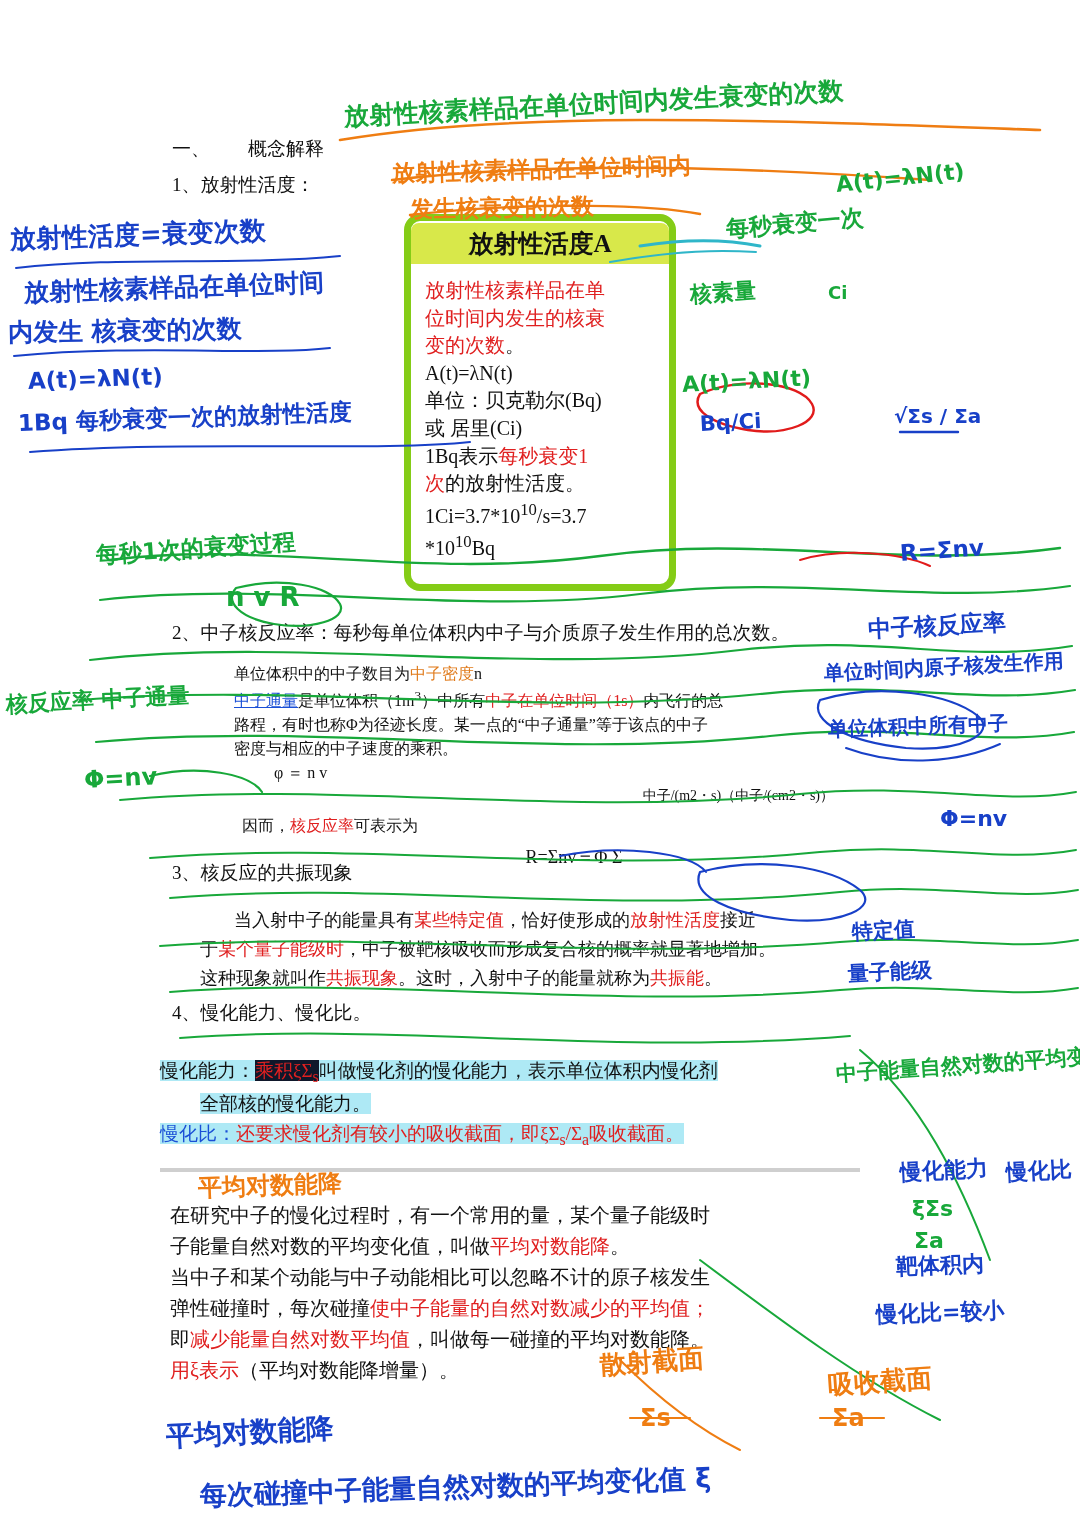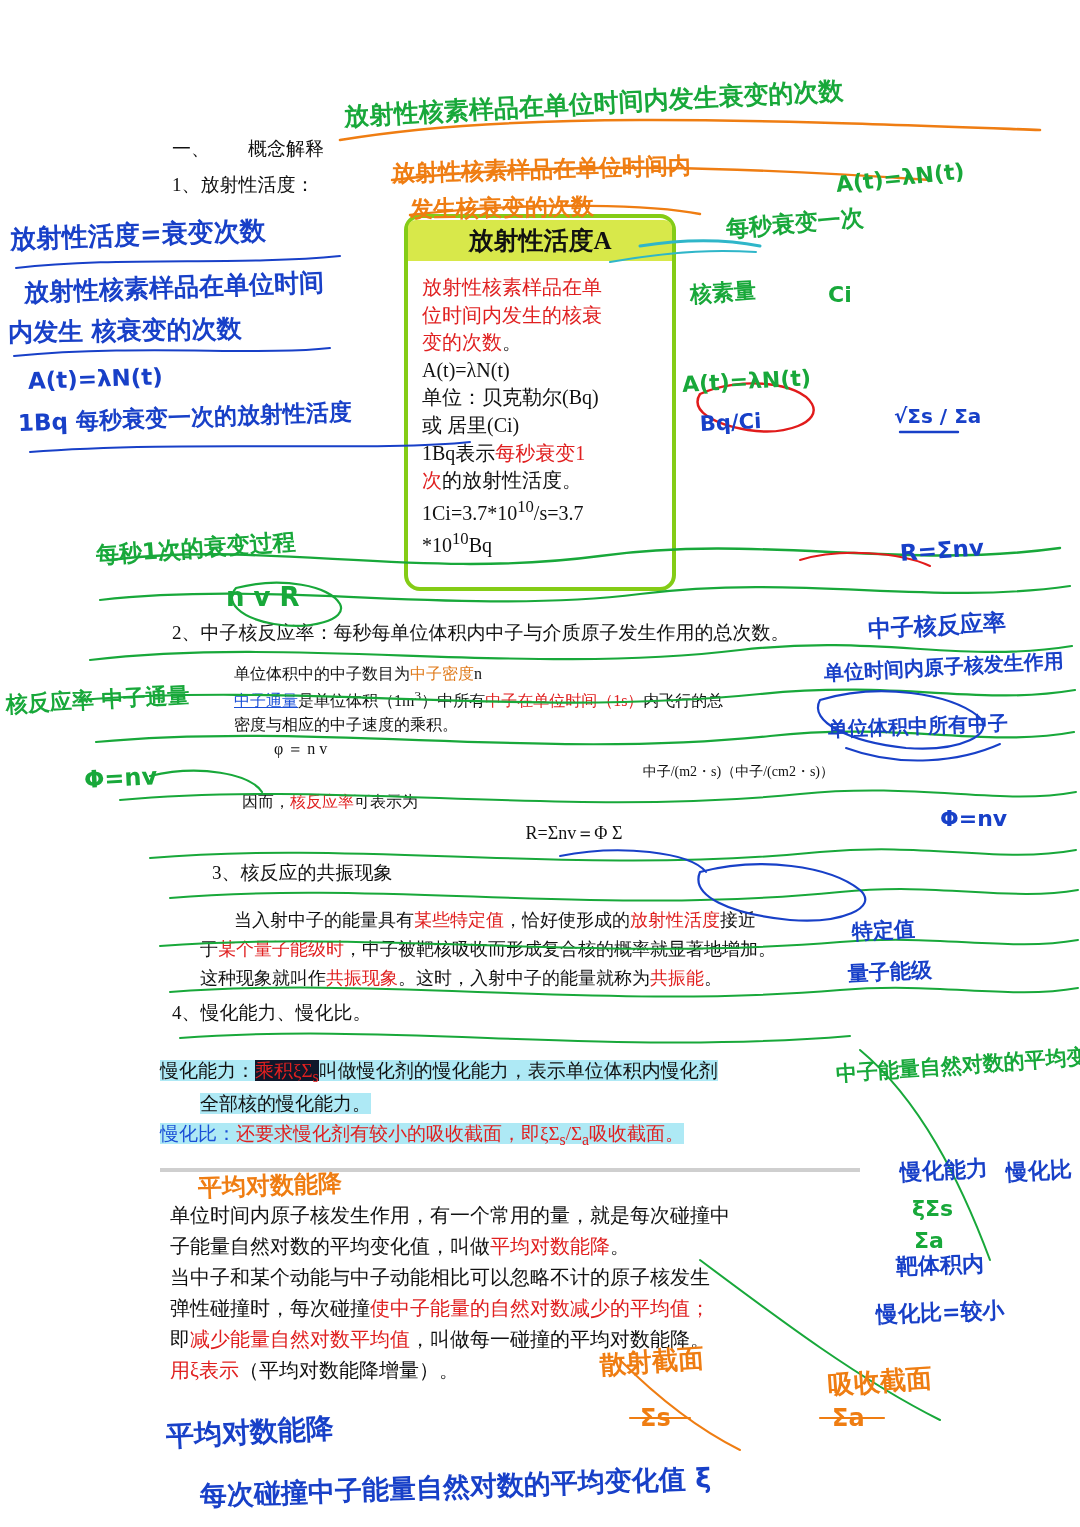--- a/index.html
+++ b/index.html
@@ -15,21 +15,21 @@
   .doc .ln{position:absolute;font-size:19px;line-height:1.35;white-space:nowrap;}
   .red{color:#e02020;}
   .blue{color:#1a4fd6;}
   .orange{color:#e07a1a;}
   .hl-blue{background:#aee9f5;}
   .hl-pink{background:#0f172a;}
 
   
   .callout{
     position:absolute;left:404px;top:214px;width:272px;height:377px;
-    border:4px solid #84cc16;border-radius:16px;background:#ffffff;
+    border:7px solid #84cc16;border-radius:16px;background:#ffffff;
     box-sizing:border-box;
   }
   .callout .title{
     position:absolute;left:0;top:2px;width:100%;text-align:center;
     font-size:25px;font-weight:bold;background:#d8e84a;padding:4px 0;
     border-radius:8px 8px 0 0;
   }
   .callout .ctext{position:absolute;left:14px;top:56px;width:246px;font-size:20px;line-height:1.38;}
   .callout .ctext .rr{color:#e02020;}
 
@@ -86,30 +86,31 @@
       <span>2、</span><span>中子核反应率：每秒每单位体积内中子与介质原子发生作用的总次数。</span>
     </div>
 
     <div class="blk" style="left:234px;top:662px;width:640px;">
       <div>
         <span>单位体积中的中子数目为</span><span class="orange">中子密度</span><span>n</span>
       </div>
       <div>
         <span class="blue" style="text-decoration:underline">中子通量</span><span>是单位体积（1m</span><sup>3</sup><span>）中所有</span><span class="red">中子在单位时间（1s）</span><span>内</span><span>飞行的总</span>
       </div>
+      <div>路程，有时也称Φ为径迹长度。某一点的“中子通量”等于该点的中子</div>
       <div>密度与相应的中子速度的乘积。</div>
       <div style="text-align:left;padding-left:40px;">φ ＝ n v</div>
       <div style="text-align:right;padding-right:40px;font-size:14px;">中子/(m2・s)（中子/(cm2・s)）</div>
       <div style="margin-top:8px;padding-left:8px;">
         <span>因而，</span><span class="red">核反应率</span><span>可表示为</span>
       </div>
       <div style="text-align:center;padding-left:40px;margin-top:6px;font-size:18px;">R=Σnv＝Φ Σ</div>
     </div>
 
-    <div class="ln" style="left:172px;top:860px;margin-left:40px;">
+    <div class="ln" style="left:172px;top:860px;">
       <span>3、</span><span>核反应的共振现象</span>
     </div>
 
     <div class="blk" style="left:200px;top:906px;width:680px;font-size:18px;line-height:1.6;">
       <div style="padding-left:34px;">
         <span>当入射中子的能量具有</span><span class="red">某些特定值</span><span>，恰好使形成的</span><span class="red">放射性活度</span><span>接近</span>
       </div>
       <div>
         <span>于</span><span class="red">某个量子能级时</span><span>，中子被靶核吸收而形成复合核的概率就显著地增加。</span>
       </div>
@@ -125,21 +126,21 @@
     <div class="modblock">
       <div style="font-size:19px;line-height:1.55;">
         <span class="hl-blue"><span>慢化能力：</span><span class="red hl-pink"><span>乘积ξΣ</span><sub>s</sub></span><span>叫做慢化剂的慢化能力，表示单位体积内慢化剂</span></span><br>
         <span class="hl-blue" style="margin-left:40px;">全部核的慢化能力。</span><br>
         <span class="hl-blue"><span class="blue">慢化比：</span><span class="red">还要求慢化剂有较小的吸收截面，即</span><span class="red"><span>ξΣ</span><sub>s</sub><span>/Σ</span><sub>a</sub></span><span class="red">吸收截面。</span></span>
       </div>
     </div>
     <div class="rule"></div>
 
     <div class="blk" style="left:170px;top:1200px;width:720px;font-size:20px;line-height:1.55;">
-      <div>单位时间内原子核发生作用，有一个常用的量，就是每次碰撞中</div>
+      <div>在研究中子的慢化过程时，有一个常用的量，某个量子能级时</div>
       <div><span>子能量自然对数的平均变化值，叫做</span><span class="red">平均对数能降</span><span>。</span></div>
       <div>当中子和某个动能与中子动能相比可以忽略不计的原子核发生</div>
       <div><span>弹性碰撞时，每次碰撞</span><span class="red">使中子能量的自然对数减少的平均值；</span></div>
       <div><span>即</span><span class="red">减少能量自然对数平均值</span><span>，叫做每一碰撞的平均对数能降。</span></div>
       <div><span class="red">用ξ表示</span><span>（平均对数能降增量）。</span></div>
     </div>
   </div>
 
   <div class="hw">
 
@@ -188,21 +189,21 @@
         <path d="M150 776 C200 764, 250 774, 262 792" stroke="#18a83a" stroke-width="2.2"></path>
       </g>
     </svg>
 
     <div class="hwt g" style="left:344px;top:100px;font-size:25px;transform:rotate(-3deg);">放射性核素样品在单位时间内发生衰变的次数</div>
     <div class="hwt o" style="left:392px;top:158px;font-size:23px;transform:rotate(-1.5deg);">放射性核素样品在单位时间内</div>
     <div class="hwt o" style="left:410px;top:194px;font-size:23px;transform:rotate(-1deg);">发生核衰变的次数</div>
     <div class="hwt g" style="left:836px;top:172px;font-size:22px;transform:rotate(-6deg);">A(t)=λN(t)</div>
     <div class="hwt g" style="left:726px;top:214px;font-size:23px;transform:rotate(-5deg);">每秒衰变一次</div>
     <div class="hwt g" style="left:690px;top:280px;font-size:22px;transform:rotate(-4deg);">核素量</div>
-    <div class="hwt g" style="left:828px;top:282px;font-size:22px;text-align:right;">Ci</div>
+    <div class="hwt g" style="left:828px;top:282px;font-size:18px;text-align:right;">Ci</div>
     <div class="hwt g" style="left:682px;top:372px;font-size:22px;transform:rotate(-3deg);">A(t)=λN(t)</div>
     <div class="hwt b" style="left:700px;top:412px;font-size:21px;transform:rotate(-3deg);">Bq/Ci</div>
     <div class="hwt b" style="left:894px;top:404px;font-size:20px;">√Σs / Σa</div>
 
     <div class="hwt b" style="left:10px;top:222px;font-size:26px;transform:rotate(-2deg);">放射性活度=衰变次数</div>
     <div class="hwt b" style="left:24px;top:276px;font-size:25px;transform:rotate(-2deg);">放射性核素样品在单位时间</div>
     <div class="hwt b" style="left:8px;top:316px;font-size:25px;transform:rotate(-1deg);">内发生 核衰变的次数</div>
     <div class="hwt b" style="left:28px;top:368px;font-size:23px;transform:rotate(-2deg);">A(t)=λN(t)</div>
     <div class="hwt b" style="left:18px;top:408px;font-size:23px;transform:rotate(-2deg);">1Bq 每秒衰变一次的放射性活度</div>
     <div class="hwt g" style="left:96px;top:540px;font-size:23px;transform:rotate(-4deg);">每秒1次的衰变过程</div>

